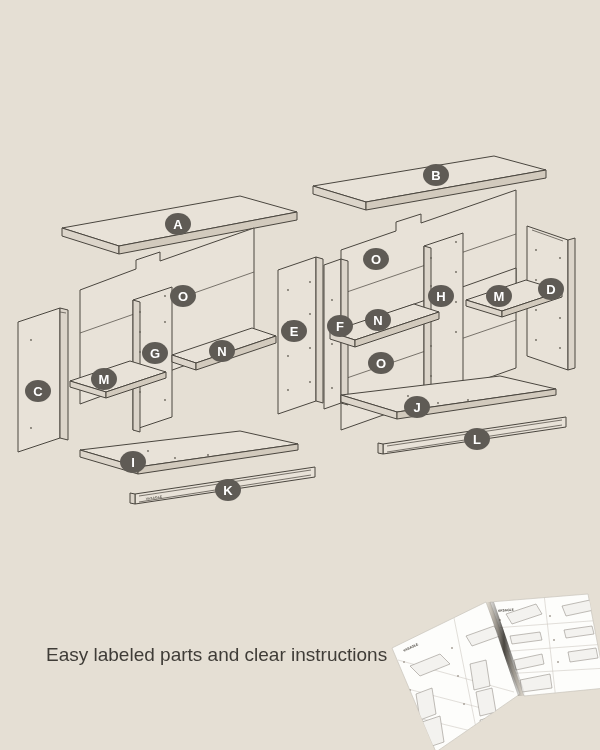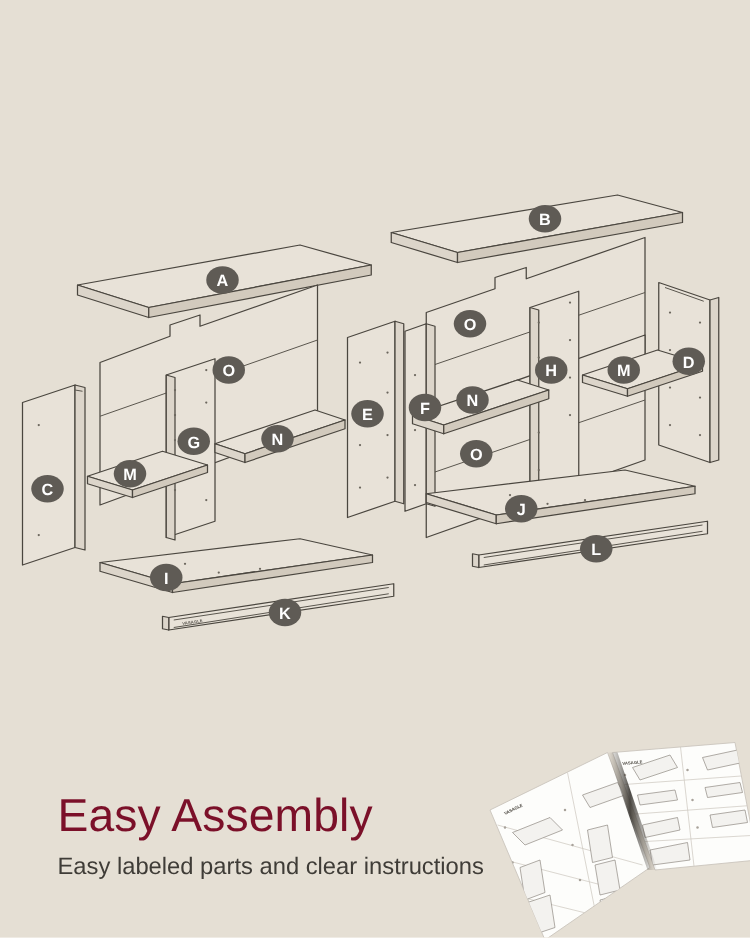--- a/index.html
+++ b/index.html
@@ -385,21 +385,20 @@
         <g>
           <ellipse class="badge-ellipse" cx="381" cy="363" rx="13" ry="11"></ellipse>
           <text class="badge-text" x="381" y="363.5">O</text>
         </g>
       </g>
 
     </svg>
   </div>
 
   <div id="caption-block">
-    <h1 id="headline" style="color: rgb(123, 16, 41);">Easy Assembly</h1>
     <p id="subheadline" style="color: rgb(63, 60, 55);">Easy labeled parts and clear instructions</p>
   </div>
 
   <div id="manual-photo">
     <svg id="manual-svg" viewBox="0 0 240 170" xmlns="http://www.w3.org/2000/svg">
       <defs>
         <clipPath id="clipLeftPage">
           <polygon points="18,60 112,14 146,106 62,164"></polygon>
         </clipPath>
         <clipPath id="clipRightPage">

